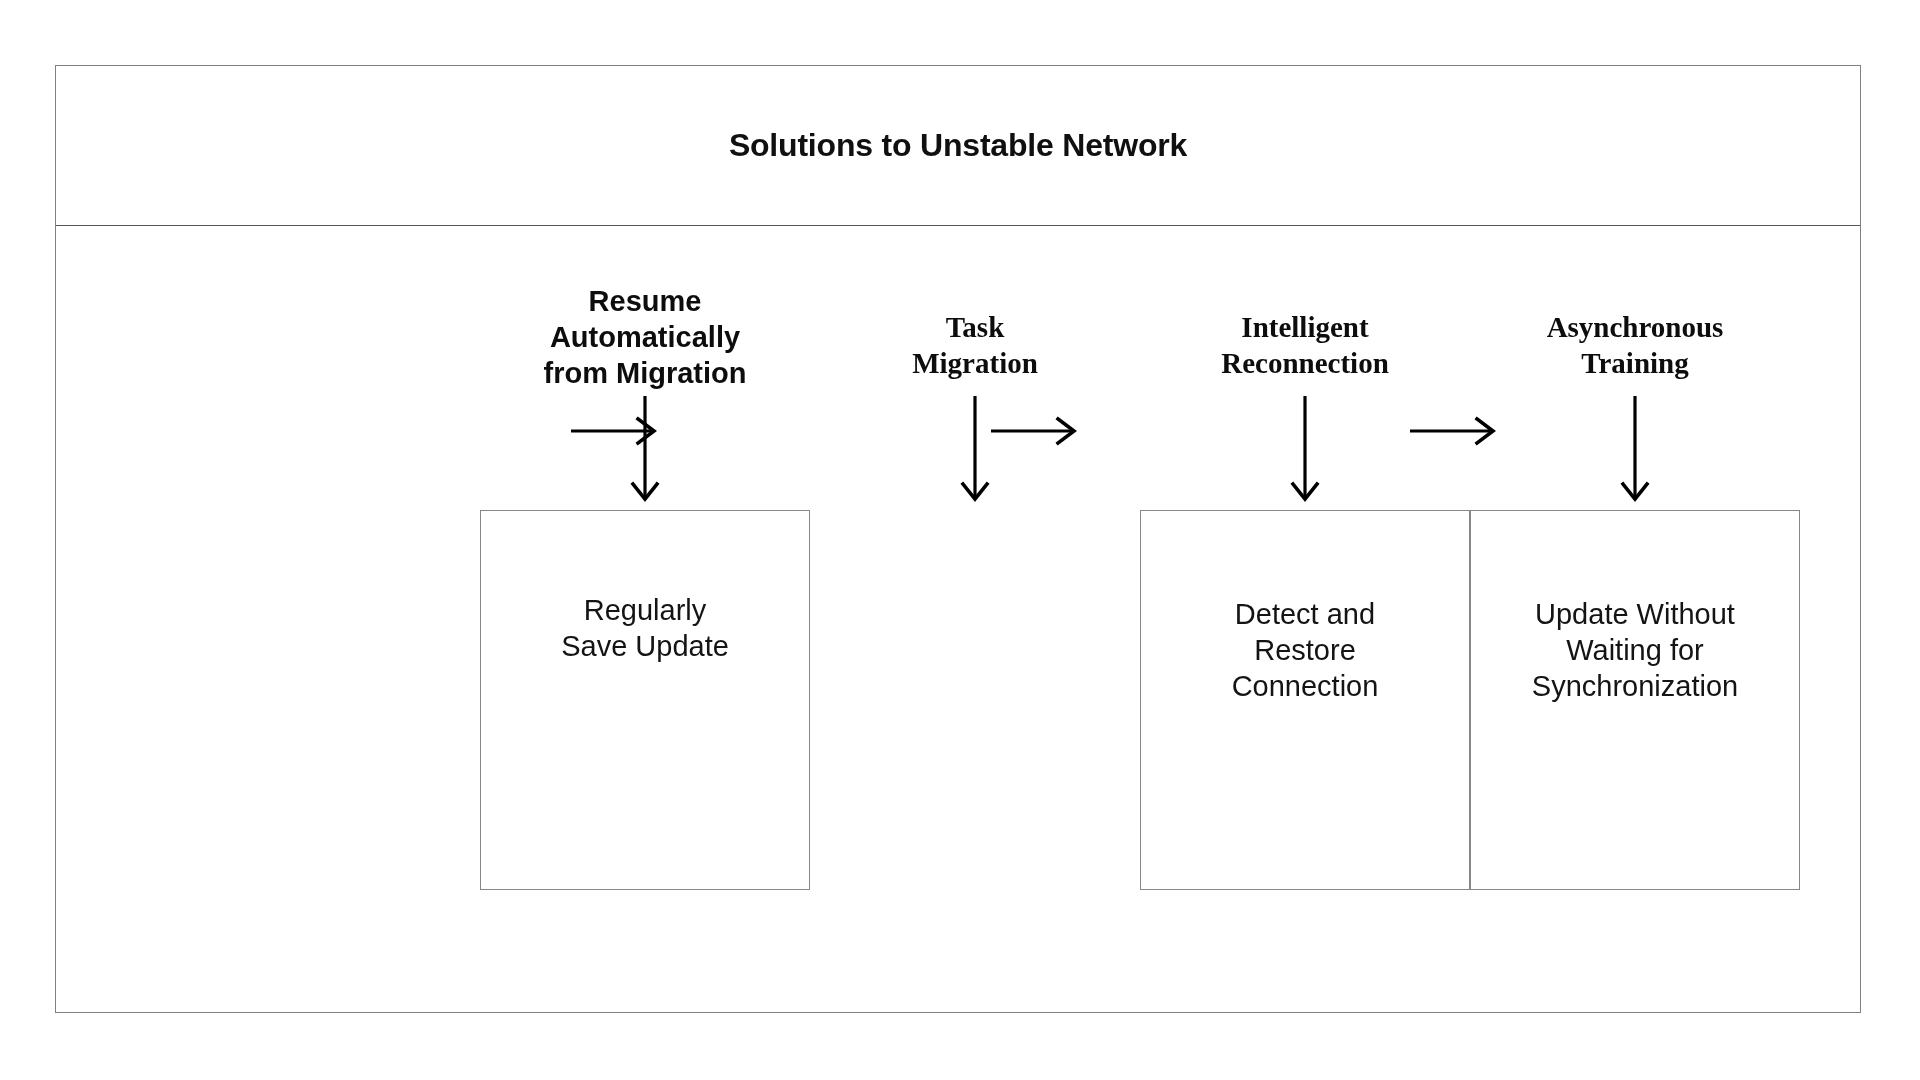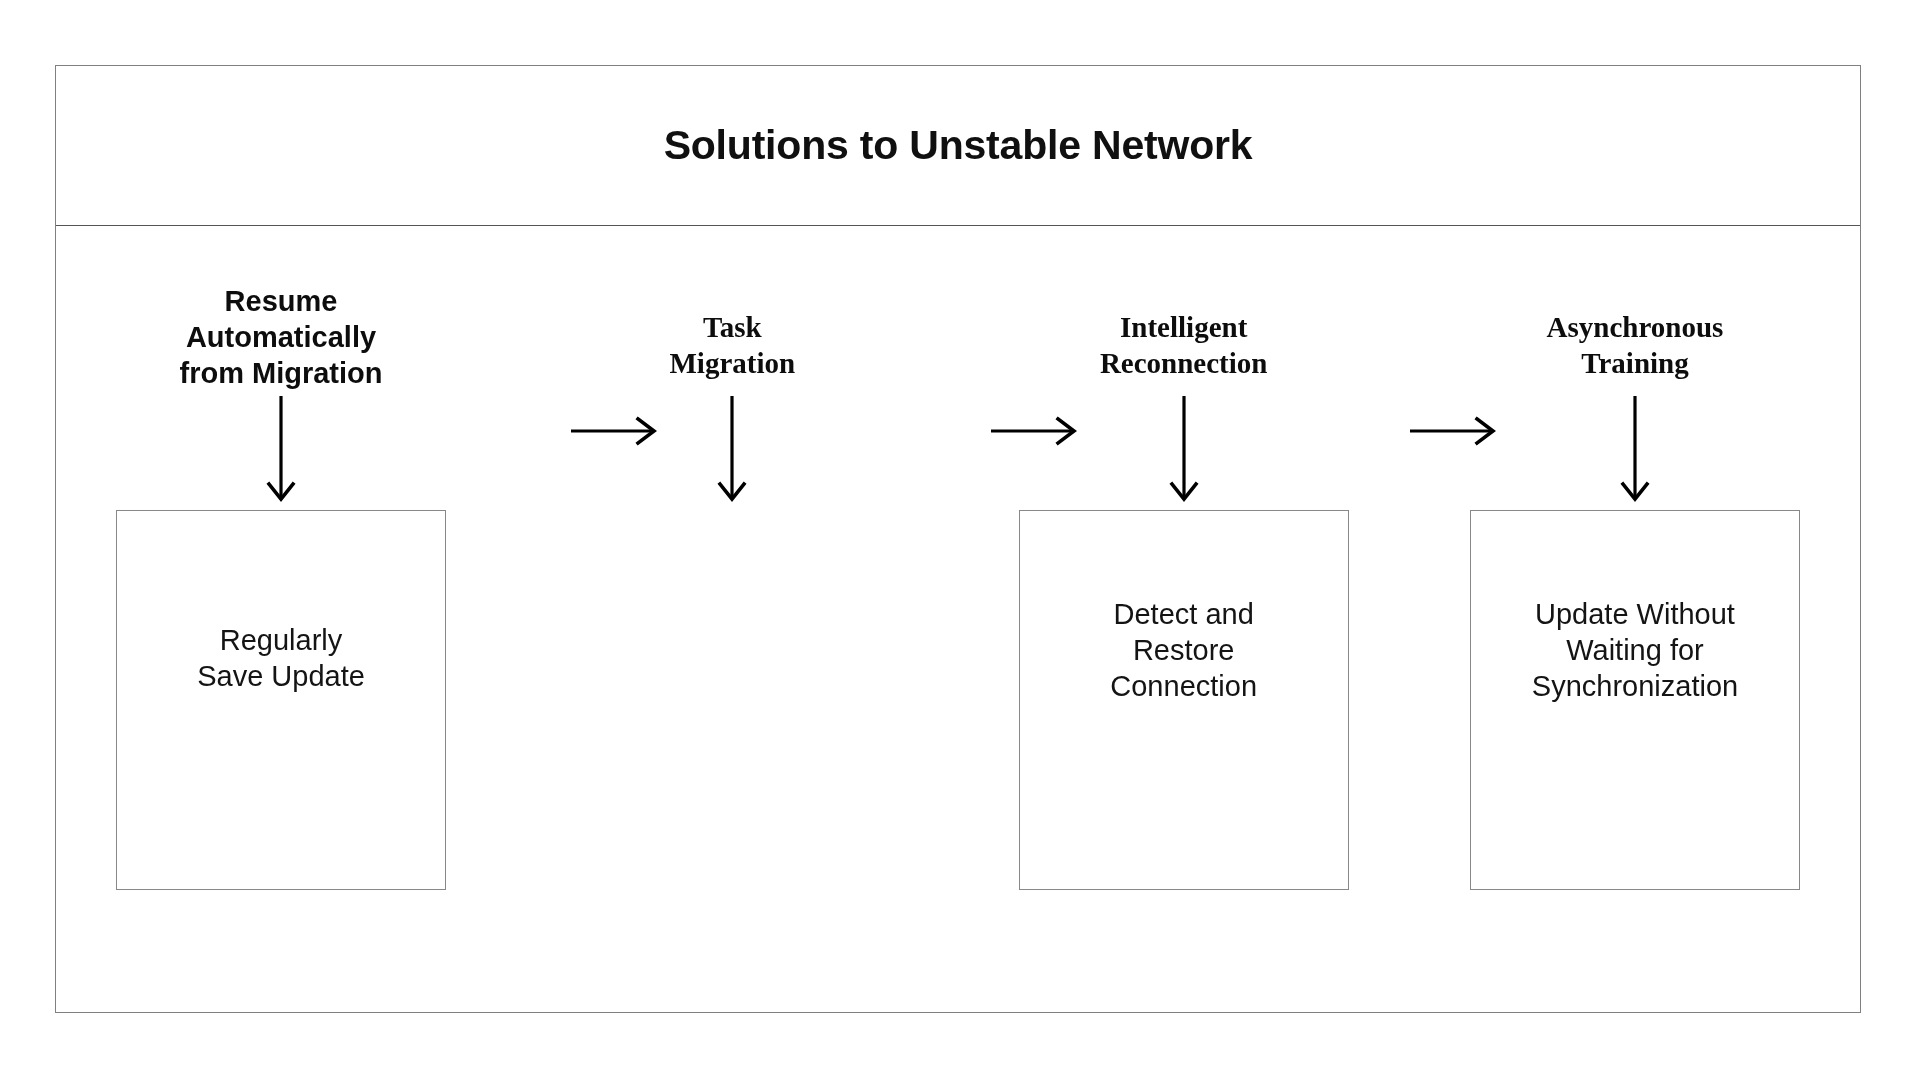--- a/index.html
+++ b/index.html
@@ -34,21 +34,21 @@
     top: 0;
     width: 100%;
     height: 160px;
     border-bottom: 1.5px solid #555555;
     box-sizing: border-box;
     display: flex;
     align-items: center;
     justify-content: center;
   }
   .title-text {
-    font-size: 41px;
+    font-size: 32px;
     font-weight: bold;
     letter-spacing: -0.2px;
     color: #101010;
     text-align: center;
   }
 
   
   .body-area {
     position: absolute;
     left: 0;
@@ -60,21 +60,21 @@
   
   .columns {
     position: absolute;
     left: 0;
     top: 0;
     width: 100%;
     height: 100%;
     display: flex;
     flex-direction: row;
     align-items: flex-start;
-    justify-content: space-between;
+    justify-content: flex-end;
     padding: 0 60px;
     box-sizing: border-box;
   }
 
   .column {
     width: 330px;
     display: flex;
     flex-direction: column;
     align-items: center;
     position: relative;
@@ -117,21 +117,21 @@
     width: 330px;
     height: 380px;
     border: 1.5px solid #888888;
     box-sizing: border-box;
     display: flex;
     align-items: flex-start;
     justify-content: center;
     background: #ffffff;
   }
   .content-text {
-    margin-top: 112px;
+    margin-top: 82px;
     font-size: 29px;
     font-weight: normal;
     line-height: 1.24;
     text-align: center;
     color: #141414;
     padding: 0 8px;
   }
   .content-text.three-line {
     margin-top: 86px;
   }

